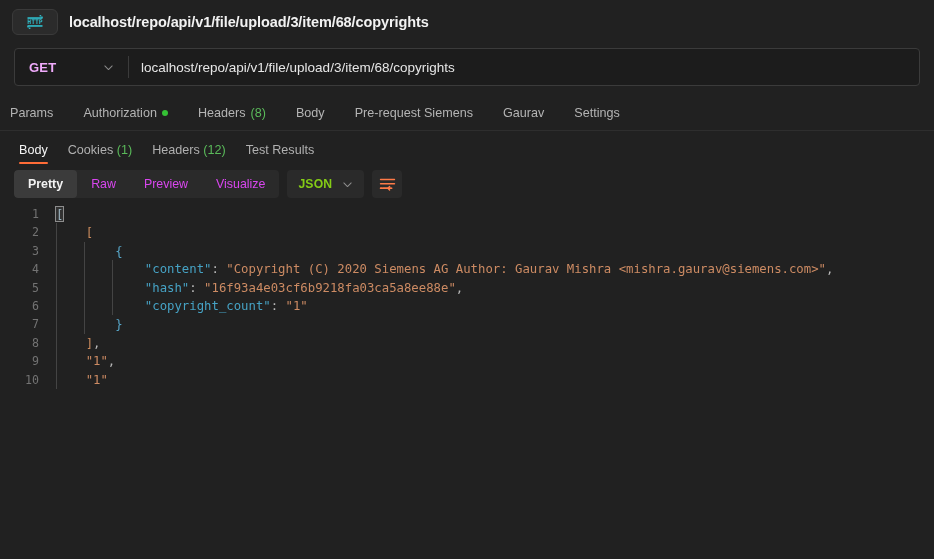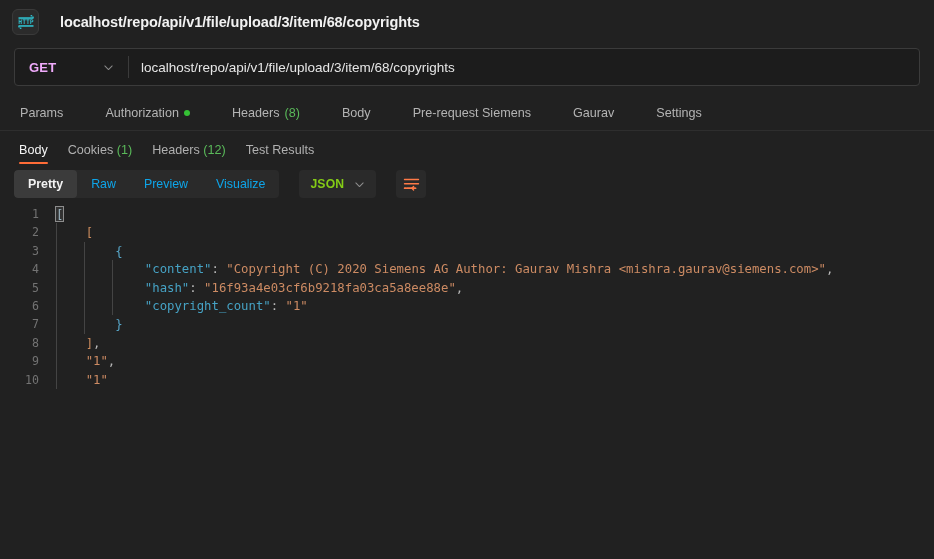--- a/index.html
+++ b/index.html
@@ -14,30 +14,30 @@
 
   
   .titlebar {
     height: 44px;
     display: flex;
     align-items: center;
     padding: 0 0 0 12px;
     background: #212121;
   }
   .http-icon {
-    width: 27px;
+    width: 46px;
     height: 26px;
     border-radius: 6px;
     background: #2b2b2b;
     border: 1px solid #3a3a3a;
     display: flex;
     align-items: center;
     justify-content: center;
     flex: none;
-    margin-right: 21px;
+    margin-right: 11px;
   }
   .http-icon svg { display: block; }
   .title-text {
     font-size: 14.5px;
     font-weight: bold;
     color: #f2f2f2;
     letter-spacing: -0.1px;
     white-space: nowrap;
   }
 
@@ -91,22 +91,22 @@
     background: transparent;
     border: 0;
     outline: none;
     font-family: "Liberation Sans", sans-serif;
   }
 
   
   .req-tabs {
     display: flex;
     align-items: center;
-    gap: 16px;
-    padding: 0 14px;
+    gap: 4px;
+    padding: 0 4px;
     height: 36px;
     margin-top: 9px;
     border-bottom: 1px solid #2e2e2e;
   }
   .req-tab {
     font-size: 12.6px;
     color: #b4b4b4;
     padding: 0 13px;
     display: flex;
     align-items: center;
@@ -152,38 +152,38 @@
     height: 2px;
     background: #ff6c37;
     border-radius: 1px;
   }
   .resp-tab:first-child.active::after { left: 5px; right: 10px; }
 
   
   .body-toolbar {
     display: flex;
     align-items: center;
-    gap: 20px;
+    gap: 8px;
     padding: 4px 14px 0 14px;
     height: 36px;
   }
   .seg-group {
     display: flex;
     background: #2a2a2a;
     border-radius: 4px;
     height: 28px;
     align-items: stretch;
     overflow: hidden;
   }
   .seg {
     display: flex;
     align-items: center;
     padding: 0 14px;
     font-size: 12.4px;
-    color: #0ea5e9;
+    color: #d946ef;
     cursor: pointer;
   }
   .seg.active {
     background: #3b3b3b;
     color: #f3f3f3;
     font-weight: bold;
     border-radius: 4px;
   }
   .json-select {
     display: flex;

